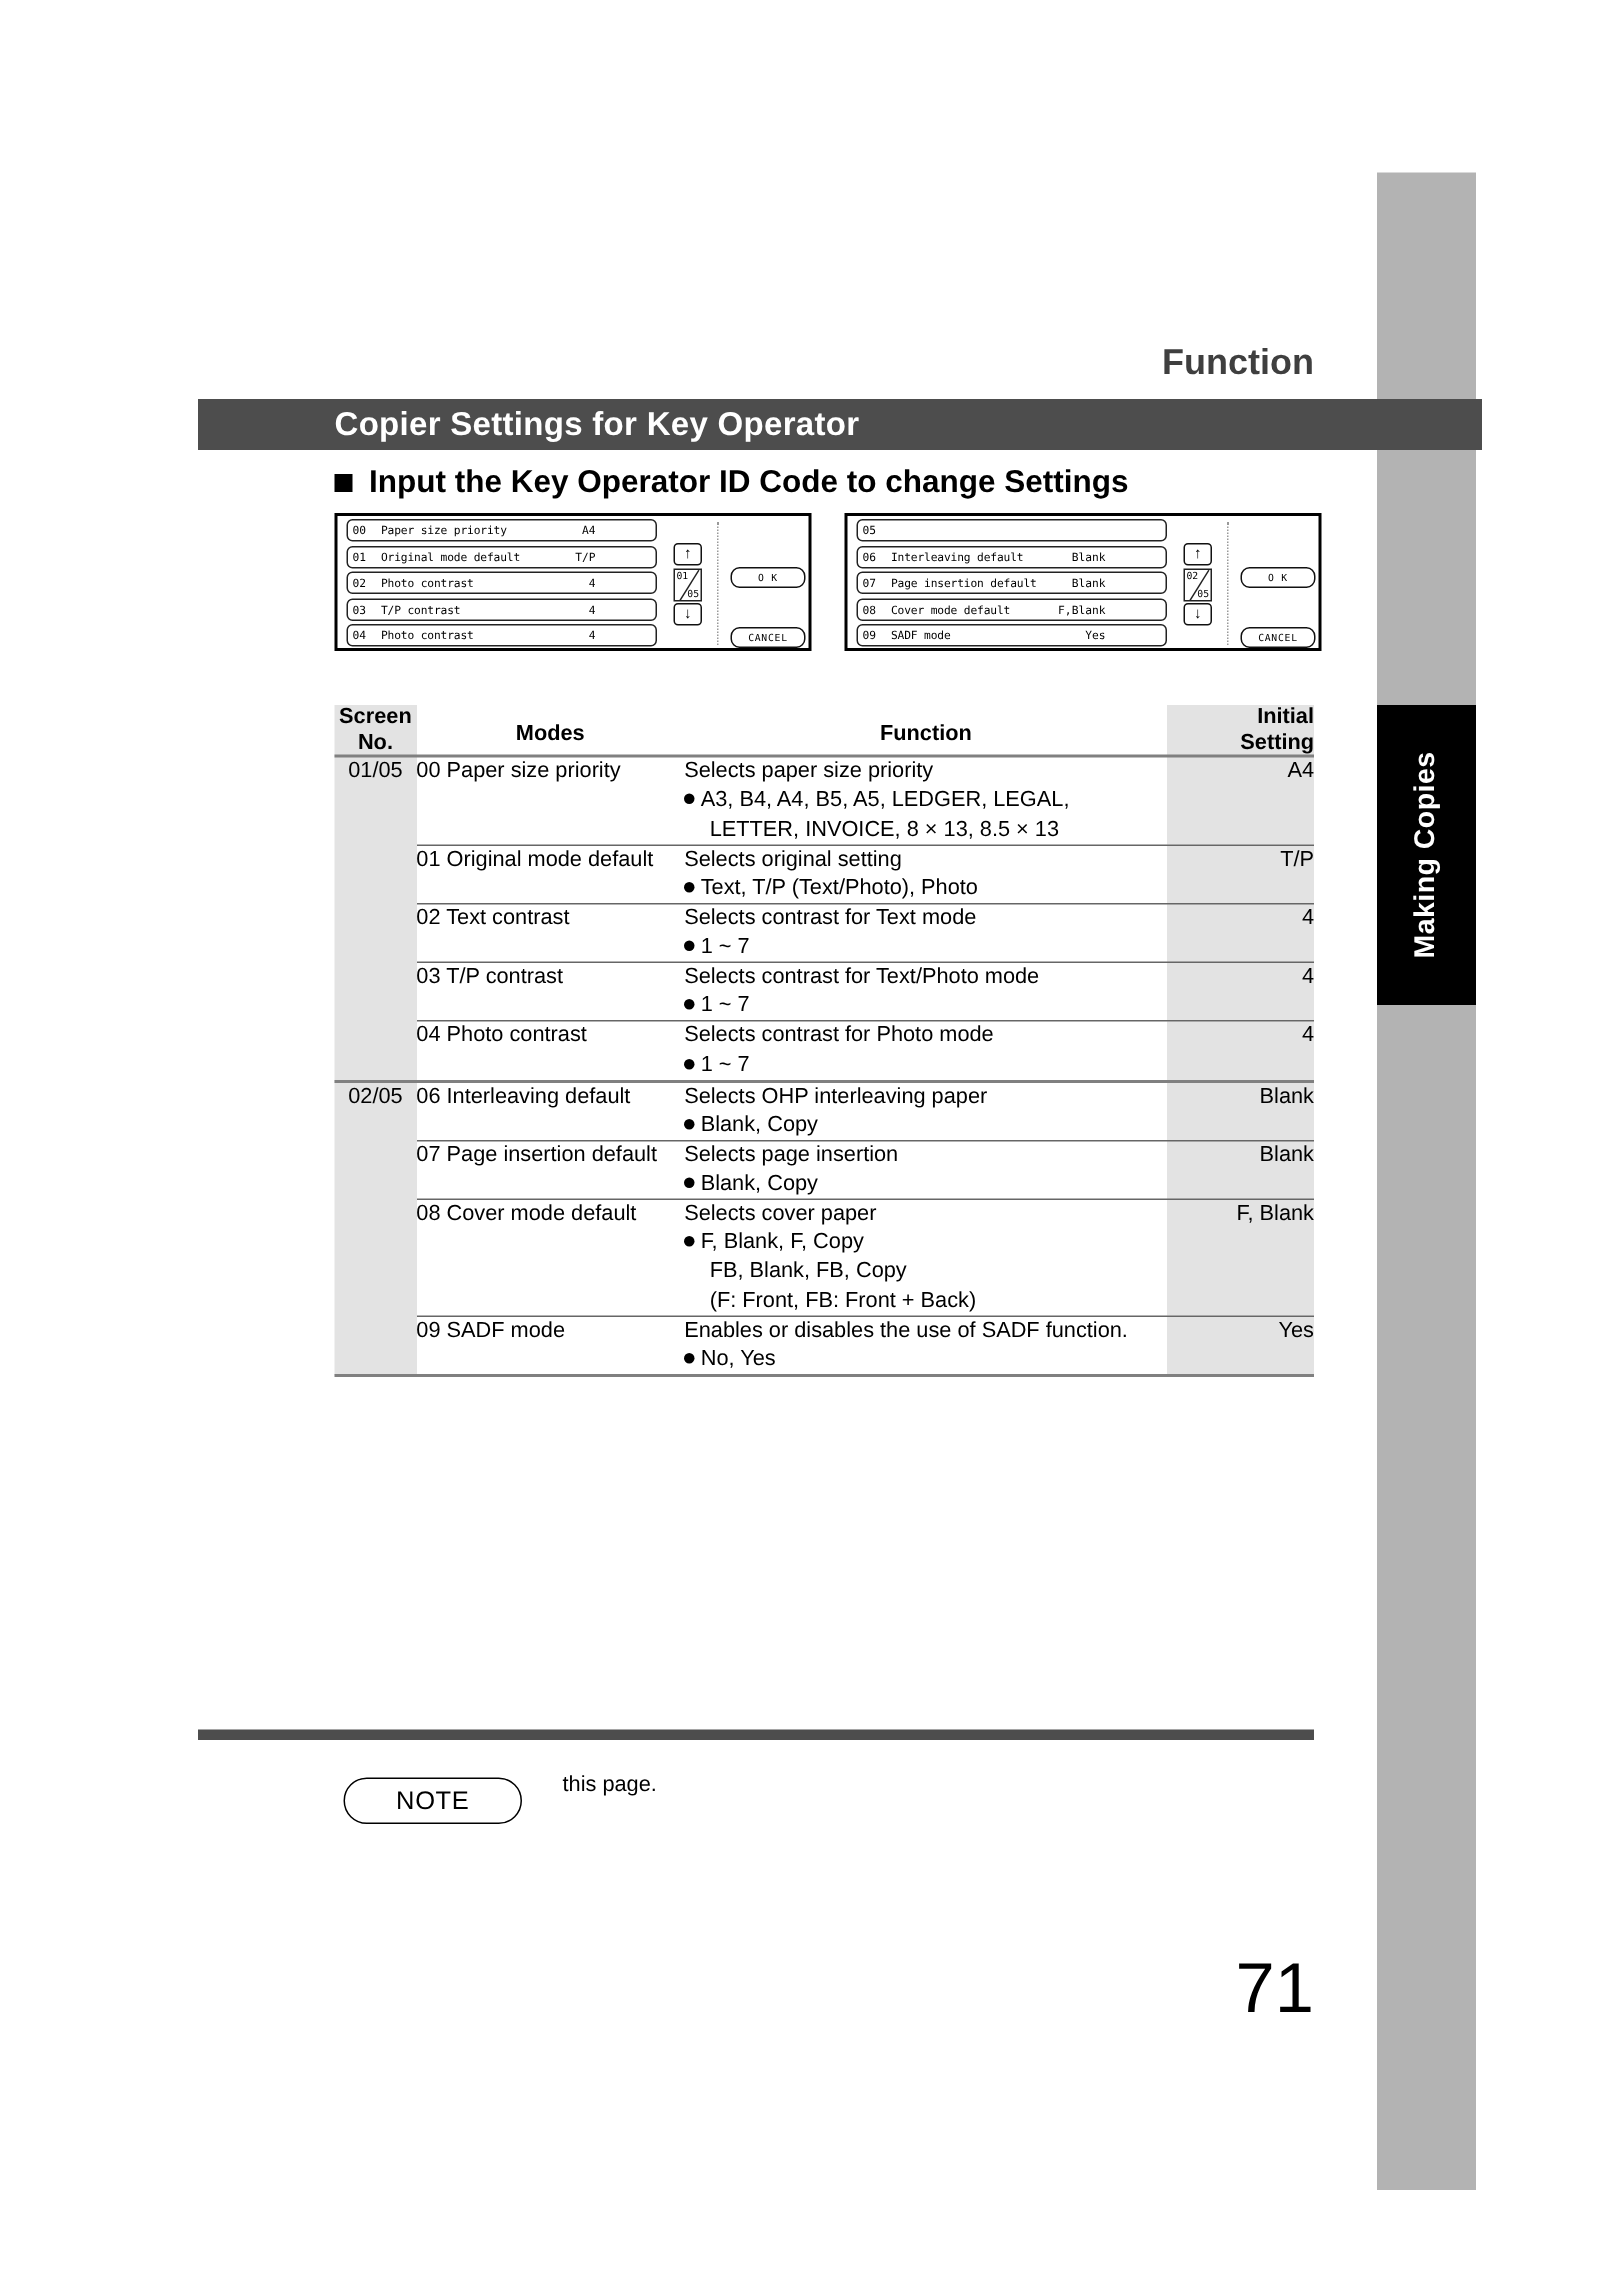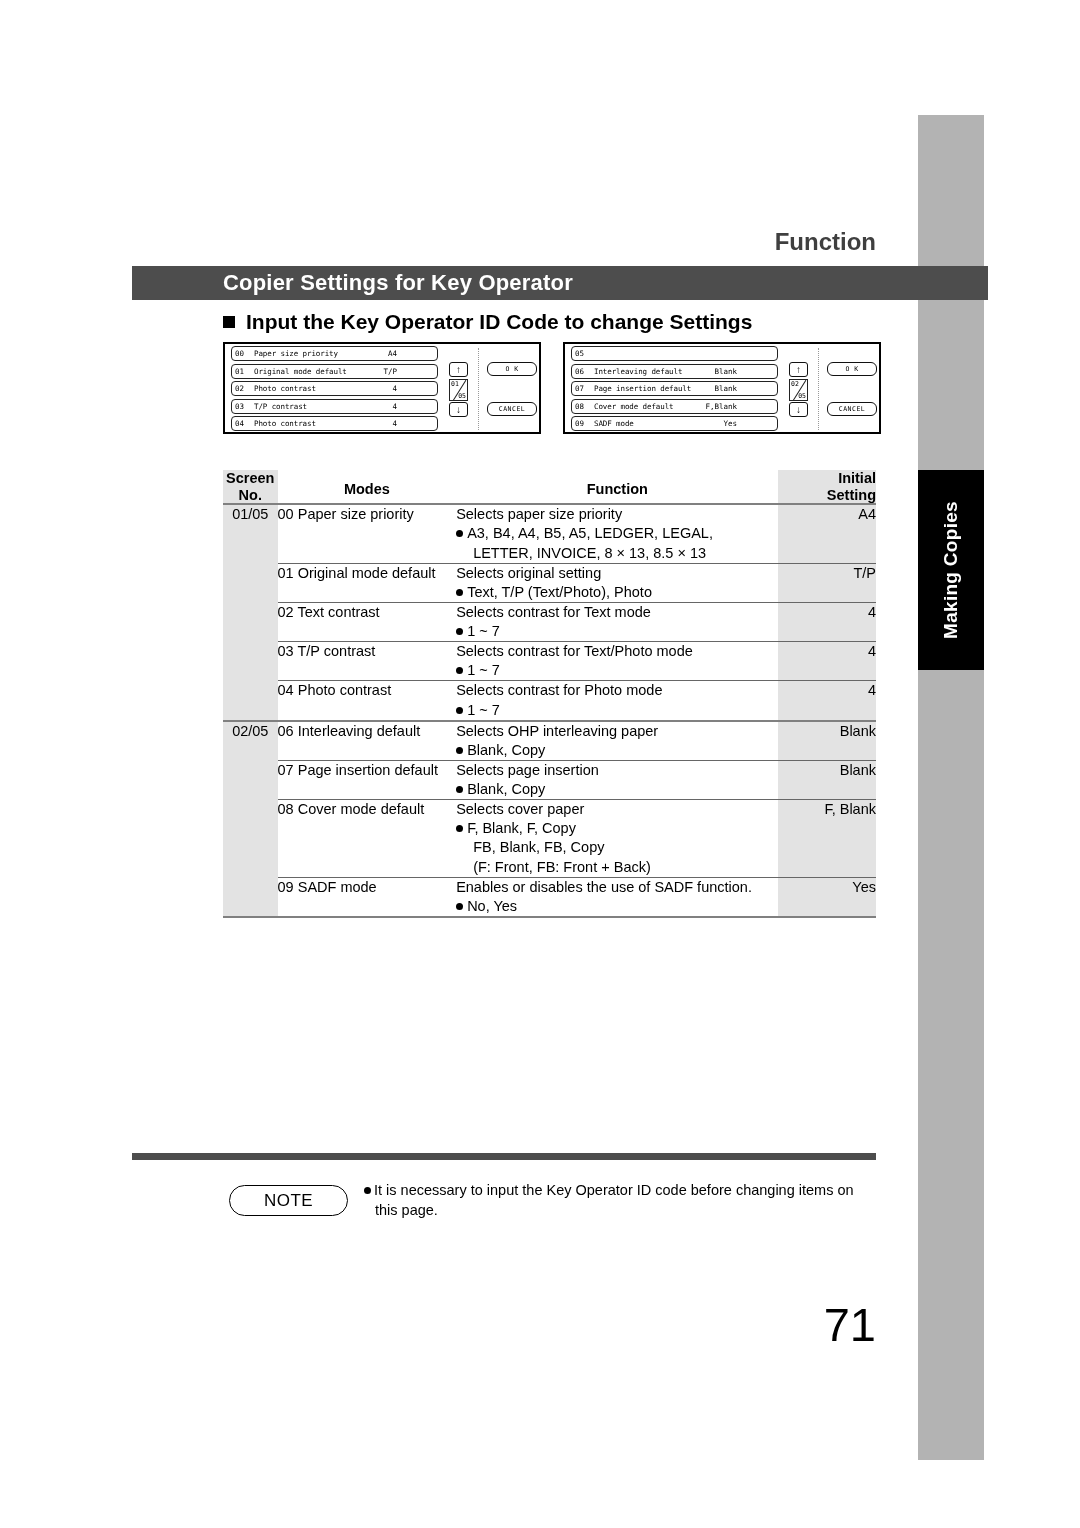--- a/index.html
+++ b/index.html
@@ -208,21 +208,21 @@
     border-radius: 6px;
     box-sizing: border-box;
     display: flex;
     align-items: center;
     justify-content: center;
     font-size: 6.5px;
     font-family: "DejaVu Sans Mono", monospace;
     letter-spacing: 0.5px;
     background: #fff;
   }
-  .okbtn.first { margin-top: 12px; }
+  .okbtn.first { margin-top: 28px; }
   .okbtn.second { margin-top: 26px; }
 
   
   #spec-table {
     position: absolute;
     left: 223px;
     top: 470px;
     width: 653px;
     border-collapse: collapse;
     font-size: 14.5px;
@@ -541,17 +541,16 @@
       </td>
       <td class="col-init">Yes</td>
     </tr>
 
   </tbody>
 </table>
 
 <div id="note-rule"></div>
 <div id="note-badge">NOTE</div>
 <div id="note-text">
-  <div><span class="dot"></span><span>It is necessary to input the Key Operator ID code before changing items on</span></div>
   <div class="l2">this page.</div>
 </div>
 
 <div id="page-number">71</div>
 
 </body></html>

